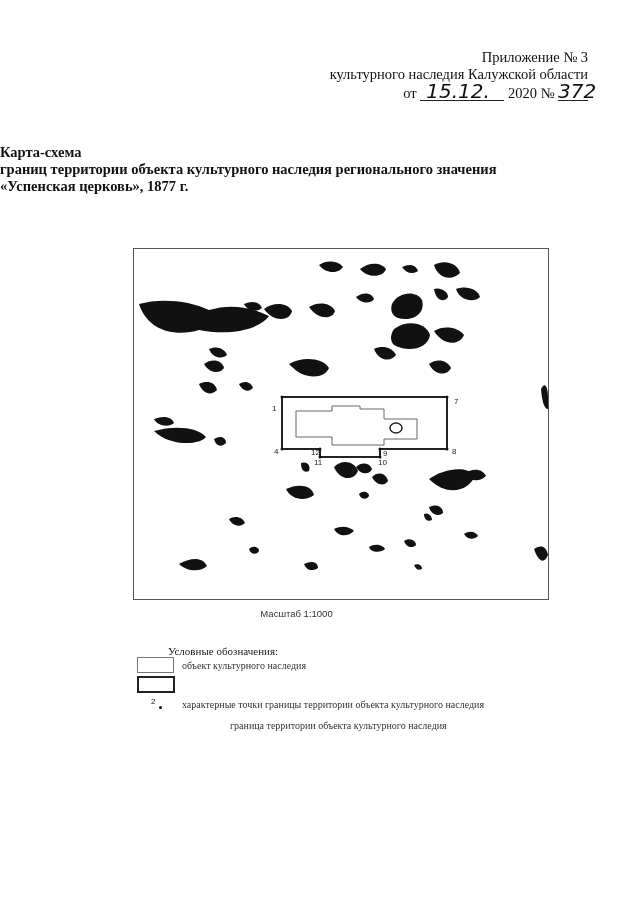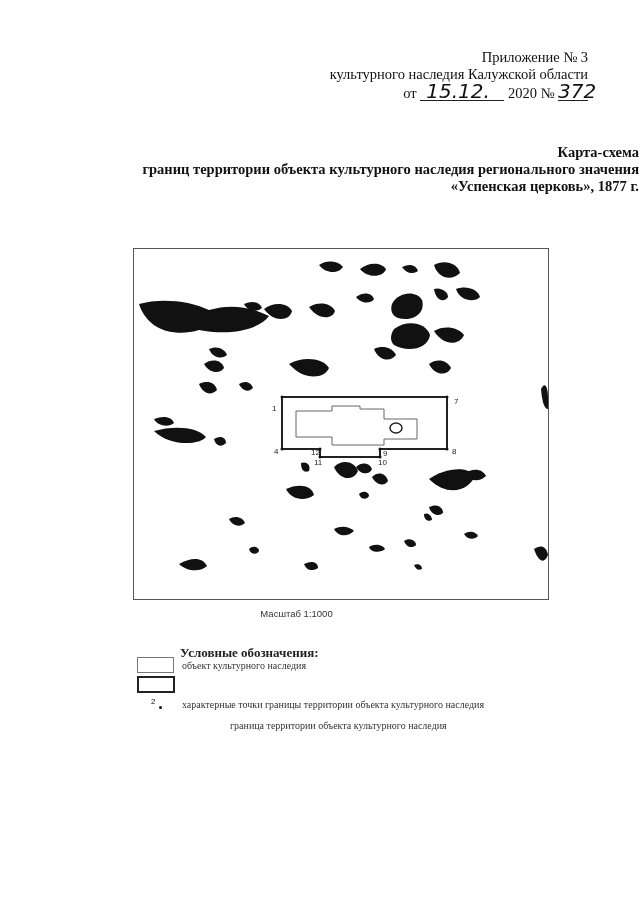--- a/index.html
+++ b/index.html
@@ -5,28 +5,28 @@
   html, body { margin: 0; padding: 0; background: #ffffff; }
   body { width: 639px; height: 905px; position: relative; overflow: hidden;
          font-family: "Liberation Serif", serif; color: #111; }
   .abs { position: absolute; }
   .header { right: 51px; top: 49px; text-align: right; font-size: 14.5px; line-height: 17px; }
   .header .line { white-space: nowrap; }
   .hand { font-family: "DejaVu Sans", sans-serif; font-style: italic; font-size: 20px;
           display: inline-block; border-bottom: 1px solid #222; text-align: left; }
   .date-field { width: 78px; padding-left: 6px; }
   .num-field { width: 30px; }
-  .title { left: 0; width: 639px; top: 144px; text-align: right; font-weight: bold;
+  .title { left: 0; width: 639px; top: 144px; text-align: left; font-weight: bold;
            font-size: 14.5px; line-height: 17px; }
   .map { left: 133px; top: 248px; width: 414px; height: 350px;
          border: 1px solid #555; background: #fff; overflow: hidden; }
   .map svg { display: block; }
   .scale { left: 0; width: 593px; top: 608px; text-align: center;
            font-family: "Liberation Sans", sans-serif; font-size: 9.5px; color: #333; }
-  .legend-title { left: 180px; top: 645px; font-weight: bold; font-size: 13px; color: #222; }
+  .legend-title { left: 168px; top: 645px; font-weight: normal; font-size: 11px; color: #222; }
   .legend-box { left: 137px; width: 35px; height: 14px; border: 1px solid #777; background:#fff; }
   .legend-box.thick { border: 2px solid #222; height: 13px; width: 34px; }
   .legend-text { left: 182px; font-size: 10px; color: #333; white-space: nowrap; }
   .legend-num { left: 151px; top: 697px; font-family: "Liberation Sans", sans-serif; font-size: 8px; }
   .legend-dot { left: 159px; top: 706px; width: 3px; height: 3px; background: #111; border-radius: 50%; }
   .pt-label { font-family: "Liberation Sans", sans-serif; font-size: 8px; fill: #222; }
 </style>
 </head>
 <body>
 

